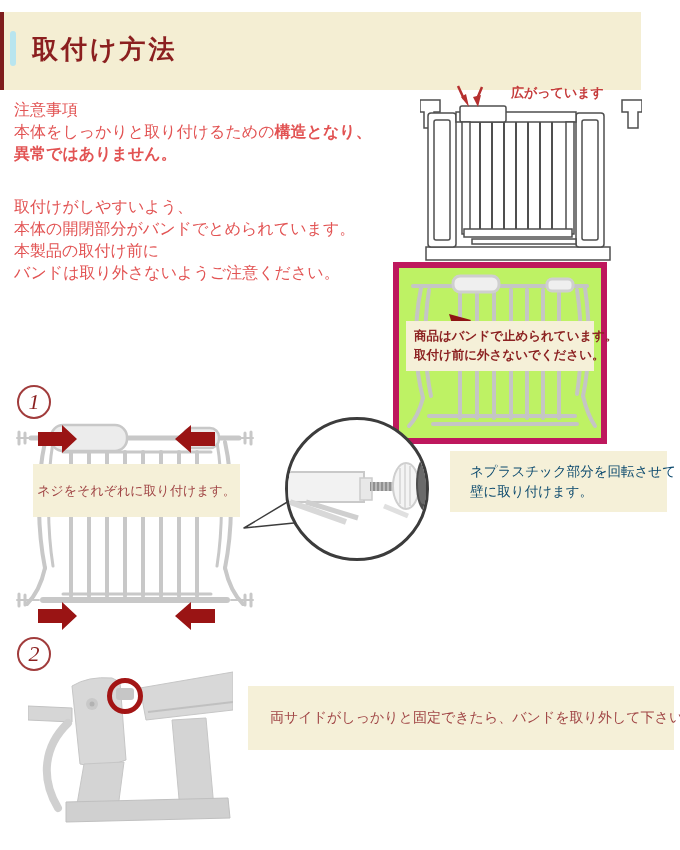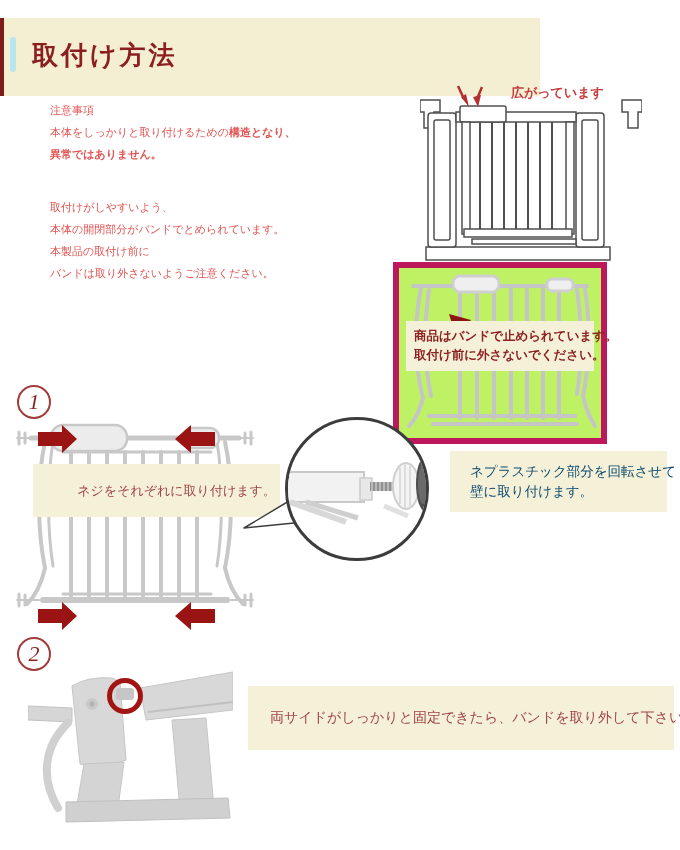--- a/index.html
+++ b/index.html
@@ -1,27 +1,27 @@
 <!DOCTYPE html>
 <html><head>
 <meta charset="utf-8">
 <style>
   html,body { margin:0; padding:0; background:#fff; }
   .page { position:relative; width:680px; height:850px; background:#ffffff; overflow:hidden;
           font-family:"Liberation Serif","DejaVu Serif",serif; }
 
   
-  .header { position:absolute; top:18px; left:0; width:540px; height:78px; background:#f4eed3; }
+  .header { position:absolute; top:12px; left:0; width:641px; height:78px; background:#f4eed3; }
   .header-stripe { position:absolute; left:0; top:0; width:4px; height:78px; background:#7e1c1c; }
   .header-bluebar { position:absolute; left:10px; top:19px; width:6px; height:35px; border-radius:3px; background:#b9e5ef; }
   .header-title { position:absolute; left:32px; top:20px; font-size:26px; font-weight:bold;
                   color:#8b1f1f; letter-spacing:3px; white-space:nowrap; }
 
   
-  .notice { position:absolute; left:14px; font-size:11px; line-height:22px; color:#e25353; white-space:nowrap;margin-left:36px; }
+  .notice { position:absolute; left:14px; font-size:16px; line-height:22px; color:#e25353; white-space:nowrap; }
   .notice .b { font-weight:bold; }
   .notice1 { top:99px; }
   .notice2 { top:196px; }
 
   
   .linedrawing { position:absolute; left:420px; top:83px; }
   .label-gap { position:absolute; left:511px; top:84px; font-size:13px; font-weight:bold; color:#c53b3b; white-space:nowrap; }
 
   
   .photo-box { position:absolute; left:393px; top:262px; width:202px; height:170px;
@@ -34,21 +34,21 @@
   .step-number { position:absolute; width:34px; height:34px; border:2px solid #a13c3c; border-radius:50%;
                  display:flex; align-items:center; justify-content:center; font-style:italic;
                  font-size:22px; color:#8b1f1f; box-sizing:border-box; background:#fff; }
   .n1 { left:17px; top:385px; }
   .n2 { left:17px; top:637px; }
 
   
   .step1-gate { position:absolute; left:15px; top:408px; }
   .step1-caption { position:absolute; left:33px; top:464px; width:207px; height:53px; background:#f5f0d8;
                    color:#a04545; font-size:13px; display:flex; align-items:center; justify-content:center;
-                   z-index:2; white-space:nowrap;padding-left:40px; }
+                   z-index:2; white-space:nowrap; }
   .callout-beak { position:absolute; left:243px; top:488px; z-index:3; }
   .callout-circle { position:absolute; left:285px; top:417px; width:144px; height:144px;
                     border:3px solid #3c3c3c; border-radius:50%; background:#fff; z-index:4;
                     overflow:hidden; box-sizing:border-box; }
   .step1-note { position:absolute; left:450px; top:451px; width:217px; height:61px; background:#f5f0d8;
                 color:#0c4a6e; font-size:13.5px; line-height:20px; padding:11px 0 0 20px;
                 box-sizing:border-box; white-space:nowrap; }
 
   
   .step2-photo { position:absolute; left:28px; top:668px; }

